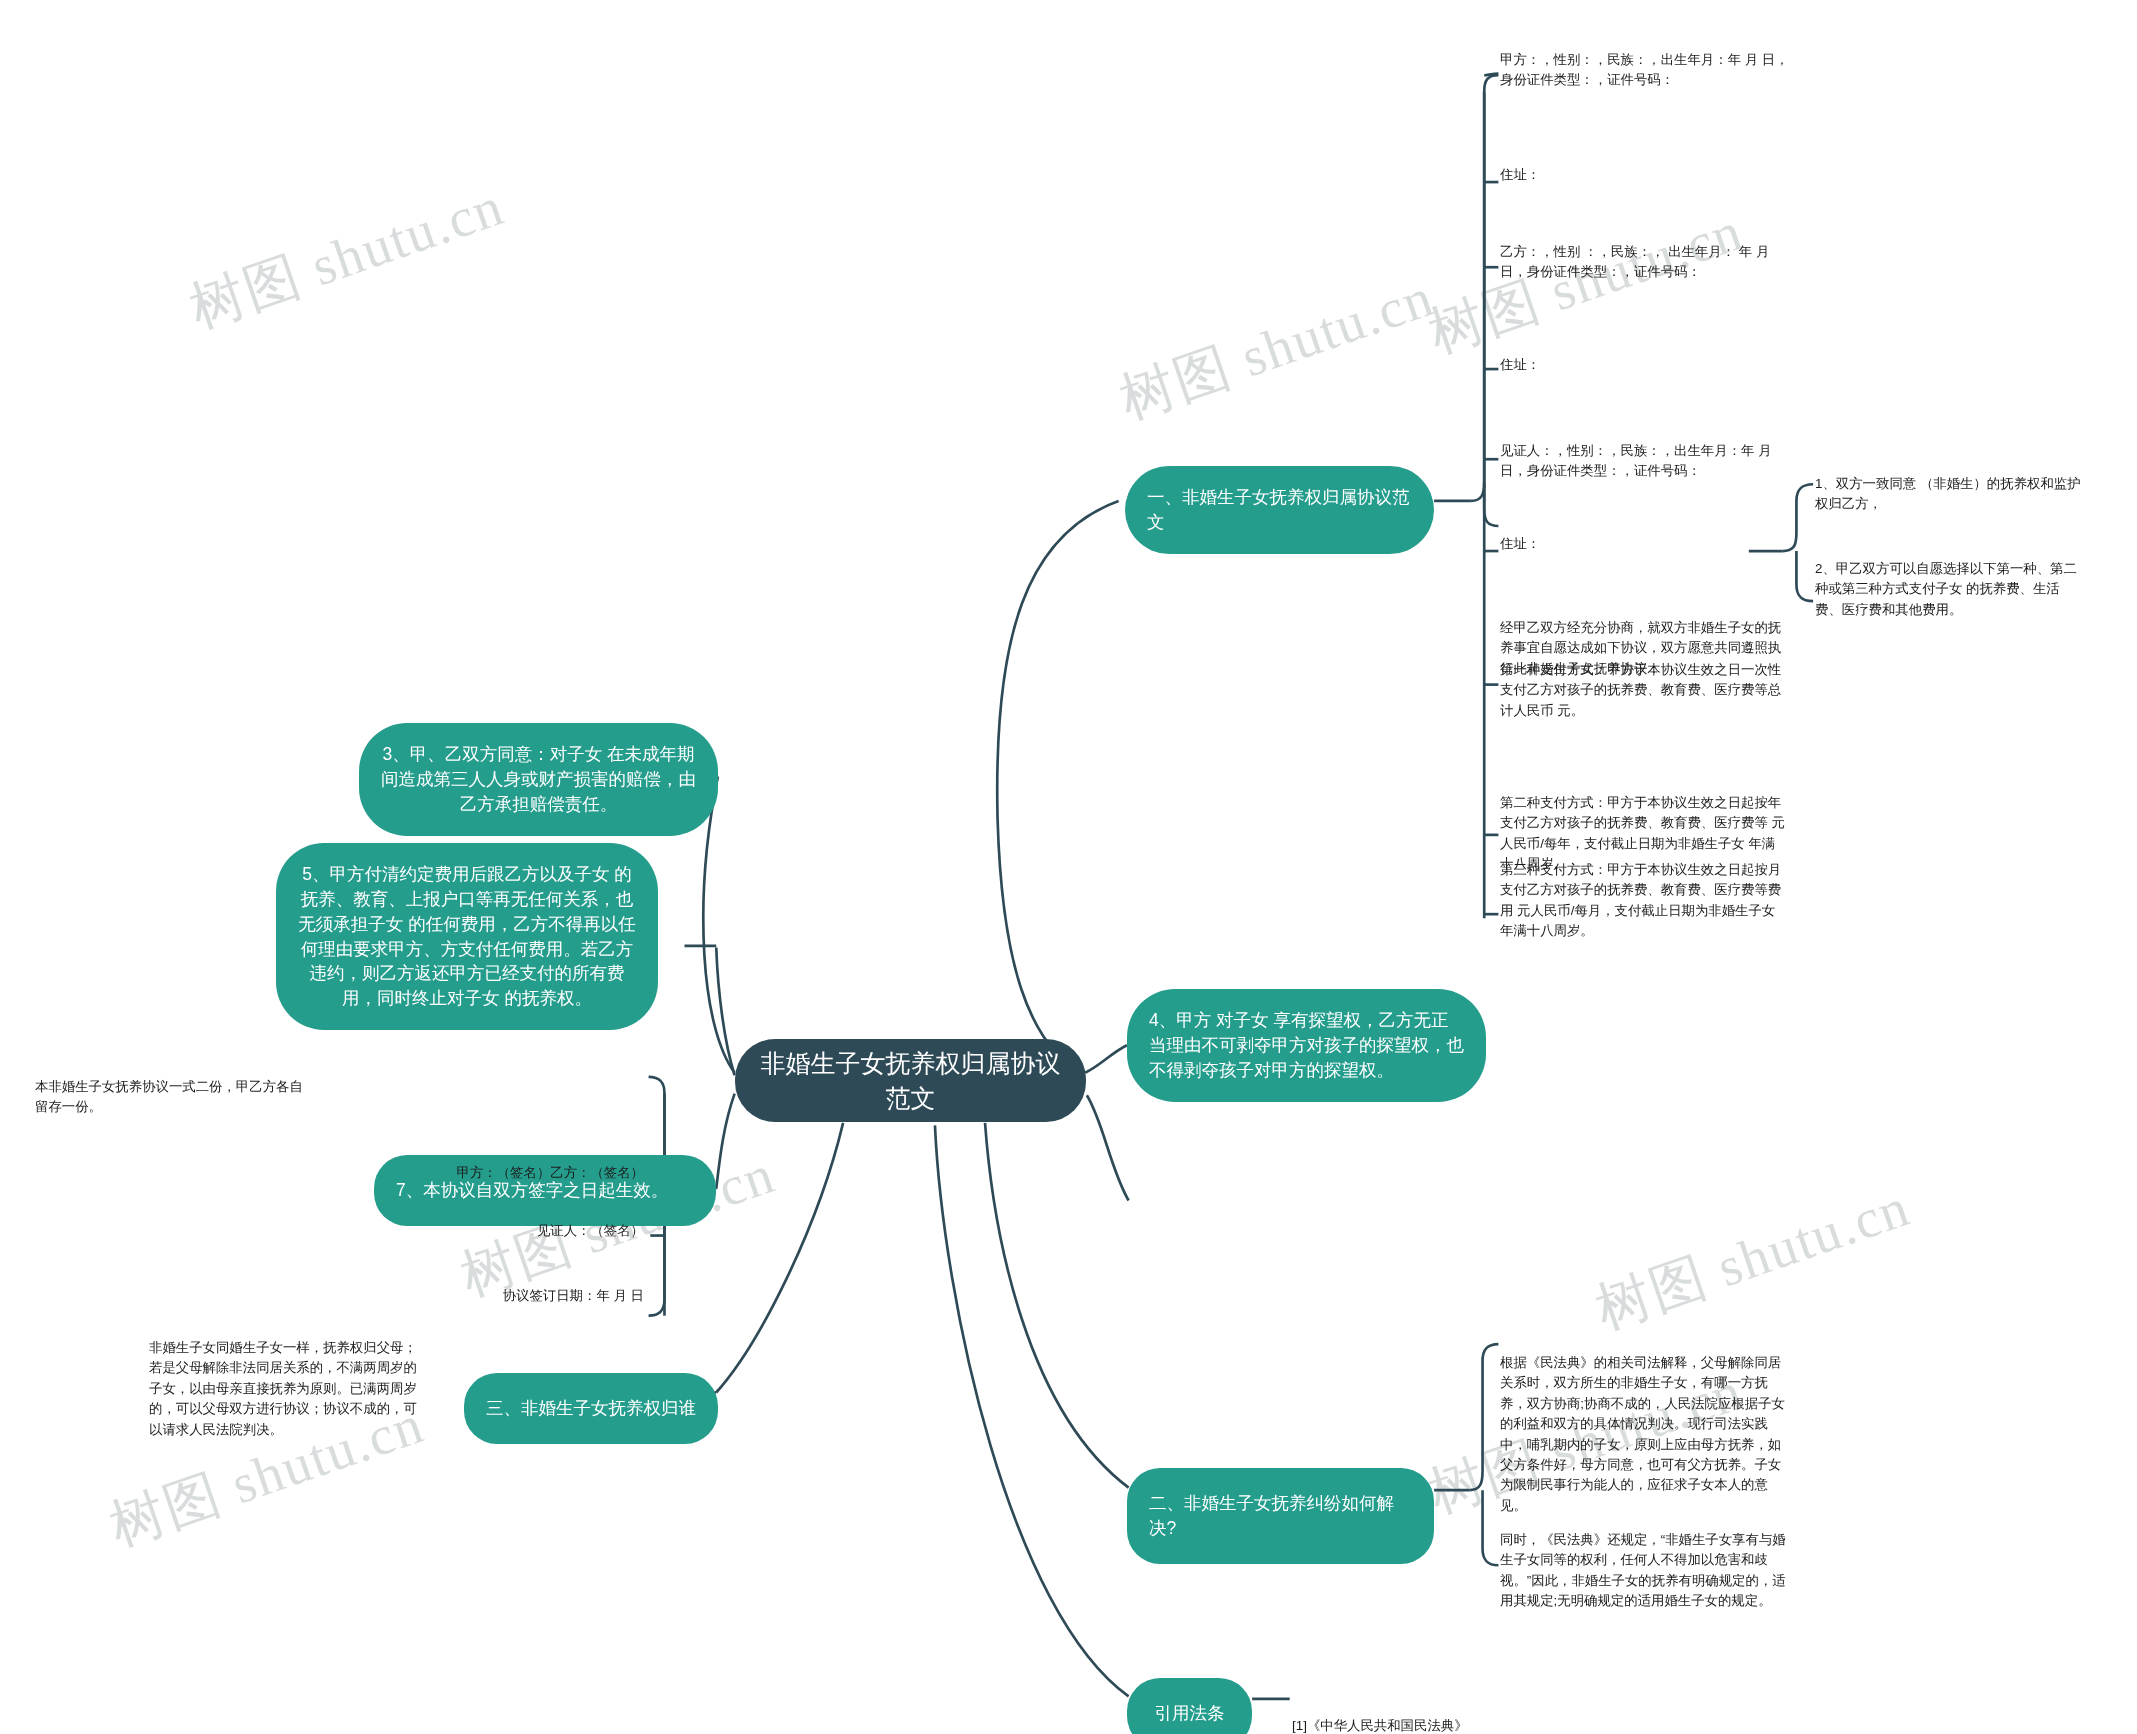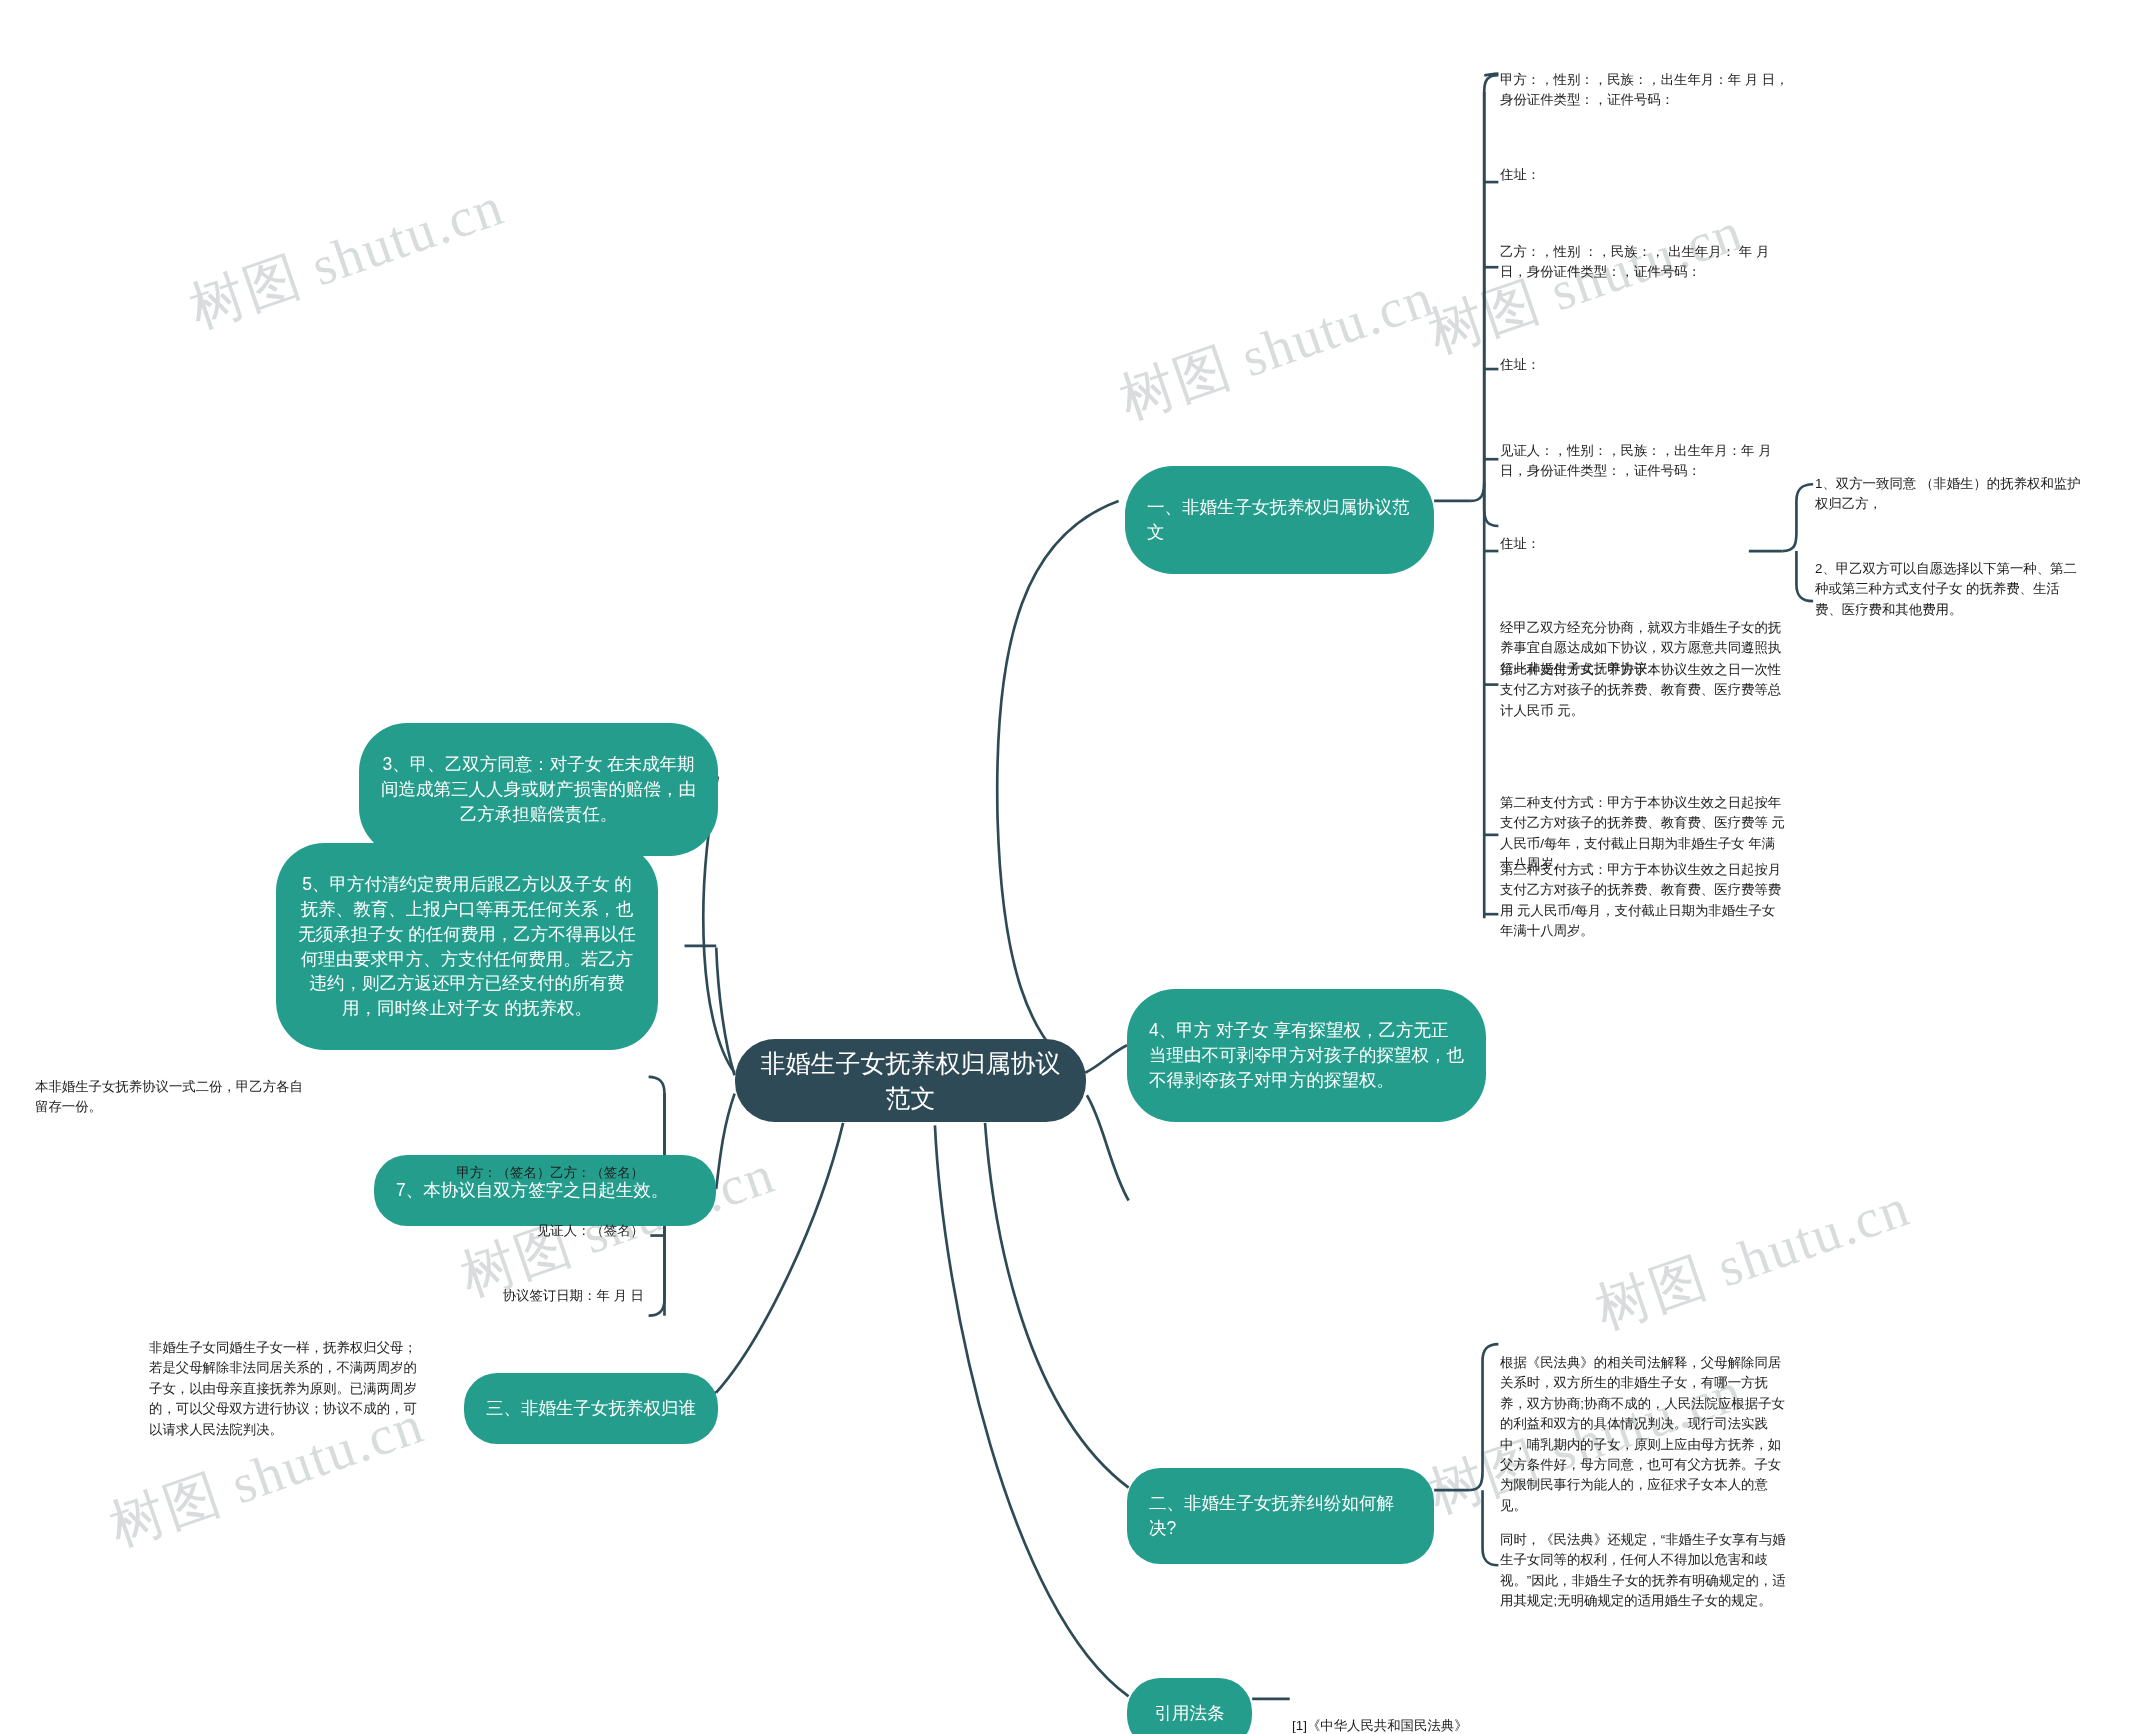--- a/index.html
+++ b/index.html
@@ -42,21 +42,21 @@
     text-align:center;
     padding:12px 22px;
     display:flex;align-items:center;justify-content:center;
   }
   .green{
     background:#259d8d;
     color:#ffffff;
     border-radius:48px;
     font-size:17.5px;
     line-height:1.42;
-    padding:29px 22px;
+    padding:19px 22px;
     box-sizing:border-box;
   }
   .green.center{text-align:center;}
   .green.pill{border-radius:33px;padding:23px 22px;font-size:17.5px;}
   .plain{
     color:#1b1b1b;
     font-size:13.4px;
     line-height:1.52;
     box-sizing:border-box;
   }
@@ -139,21 +139,21 @@
   </svg>
 
   <div class="node root" style="left:735px;top:1039px;width:351px;height:83px;">
     <span>非婚生子女抚养权归属协议范文</span>
   </div>
 
   <div class="node green" style="left:1125px;top:466px;width:309px;">
     <span>一、非婚生子女抚养权归属协议范文</span>
   </div>
 
-  <div class="node plain l" style="left:1500px;top:50px;width:294px;margin-top:20px;">甲方：，性别：，民族：，出生年月：年 月 日，身份证件类型：，证件号码：</div>
+  <div class="node plain l" style="left:1500px;top:50px;width:294px;">甲方：，性别：，民族：，出生年月：年 月 日，身份证件类型：，证件号码：</div>
   <div class="node plain l" style="left:1500px;top:165px;width:294px;">住址：</div>
   <div class="node plain l" style="left:1500px;top:242px;width:294px;">乙方：，性别 ：，民族：， 出生年月： 年 月 日，身份证件类型：，证件号码：</div>
   <div class="node plain l" style="left:1500px;top:355px;width:294px;">住址：</div>
   <div class="node plain l" style="left:1500px;top:441px;width:294px;">见证人：，性别：，民族：，出生年月：年 月 日，身份证件类型：，证件号码：</div>
   <div class="node plain l" style="left:1500px;top:534px;width:294px;">住址：</div>
   <div class="node plain l" style="left:1500px;top:618px;width:288px;">经甲乙双方经充分协商，就双方非婚生子女的抚养事宜自愿达成如下协议，双方愿意共同遵照执行此非婚生子女抚养协议：</div>
 
   <div class="node plain l" style="left:1815px;top:474px;width:267px;">1、双方一致同意 （非婚生）的抚养权和监护权归乙方，</div>
   <div class="node plain l" style="left:1815px;top:559px;width:267px;">2、甲乙双方可以自愿选择以下第一种、第二种或第三种方式支付子女 的抚养费、生活费、医疗费和其他费用。</div>
 

